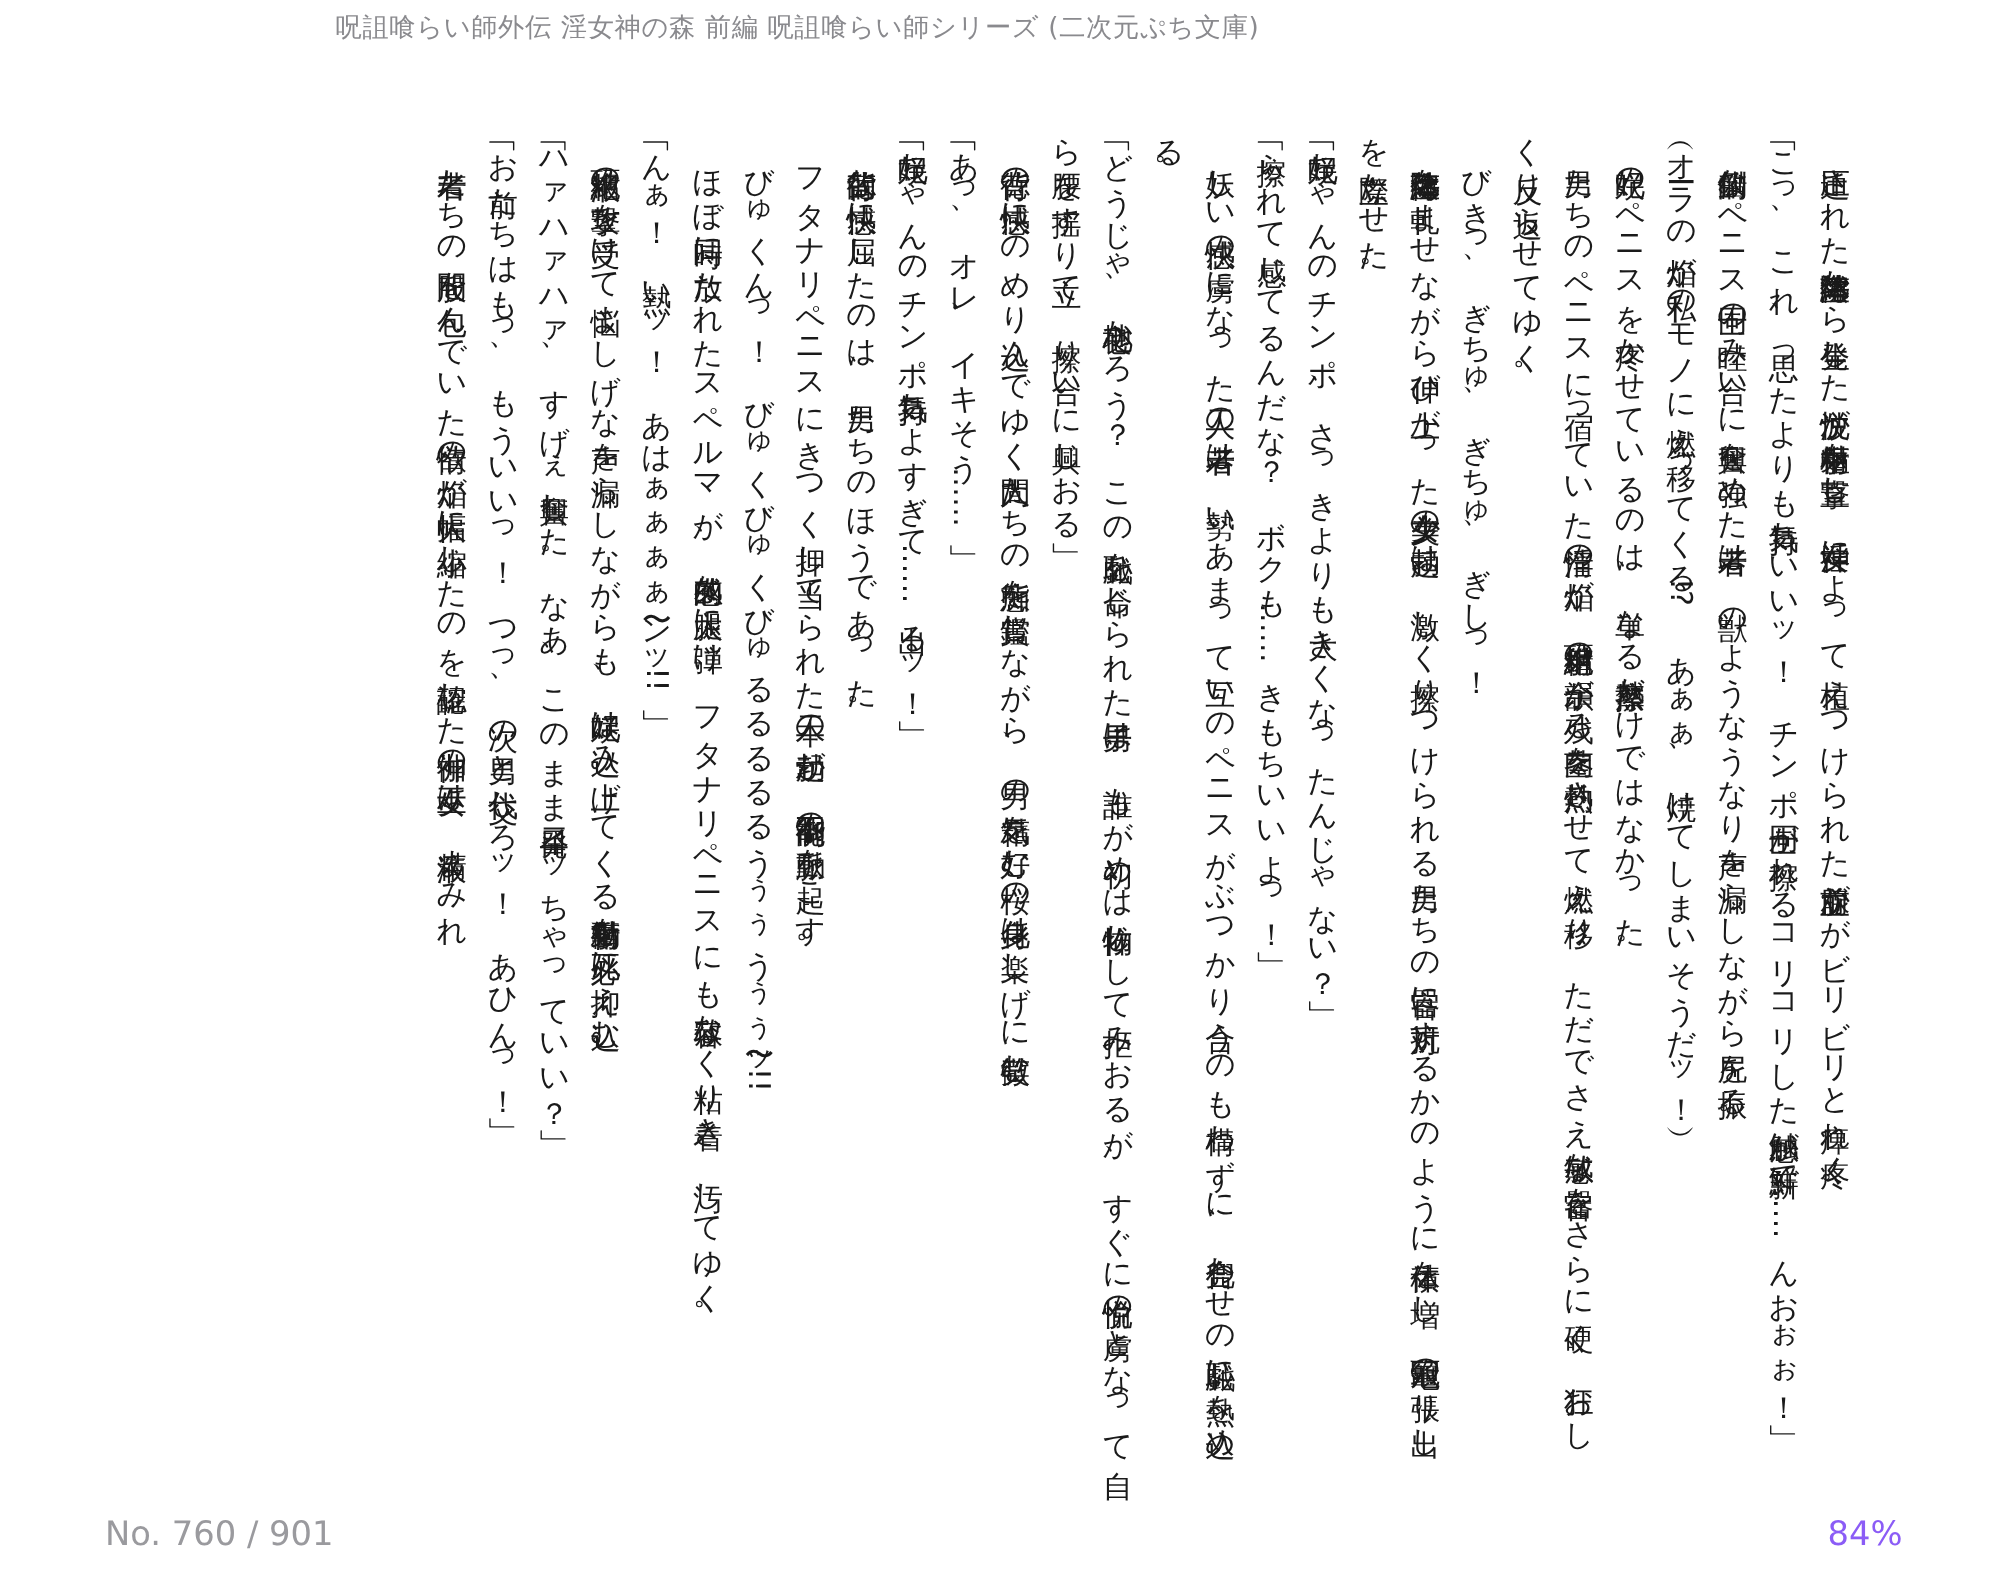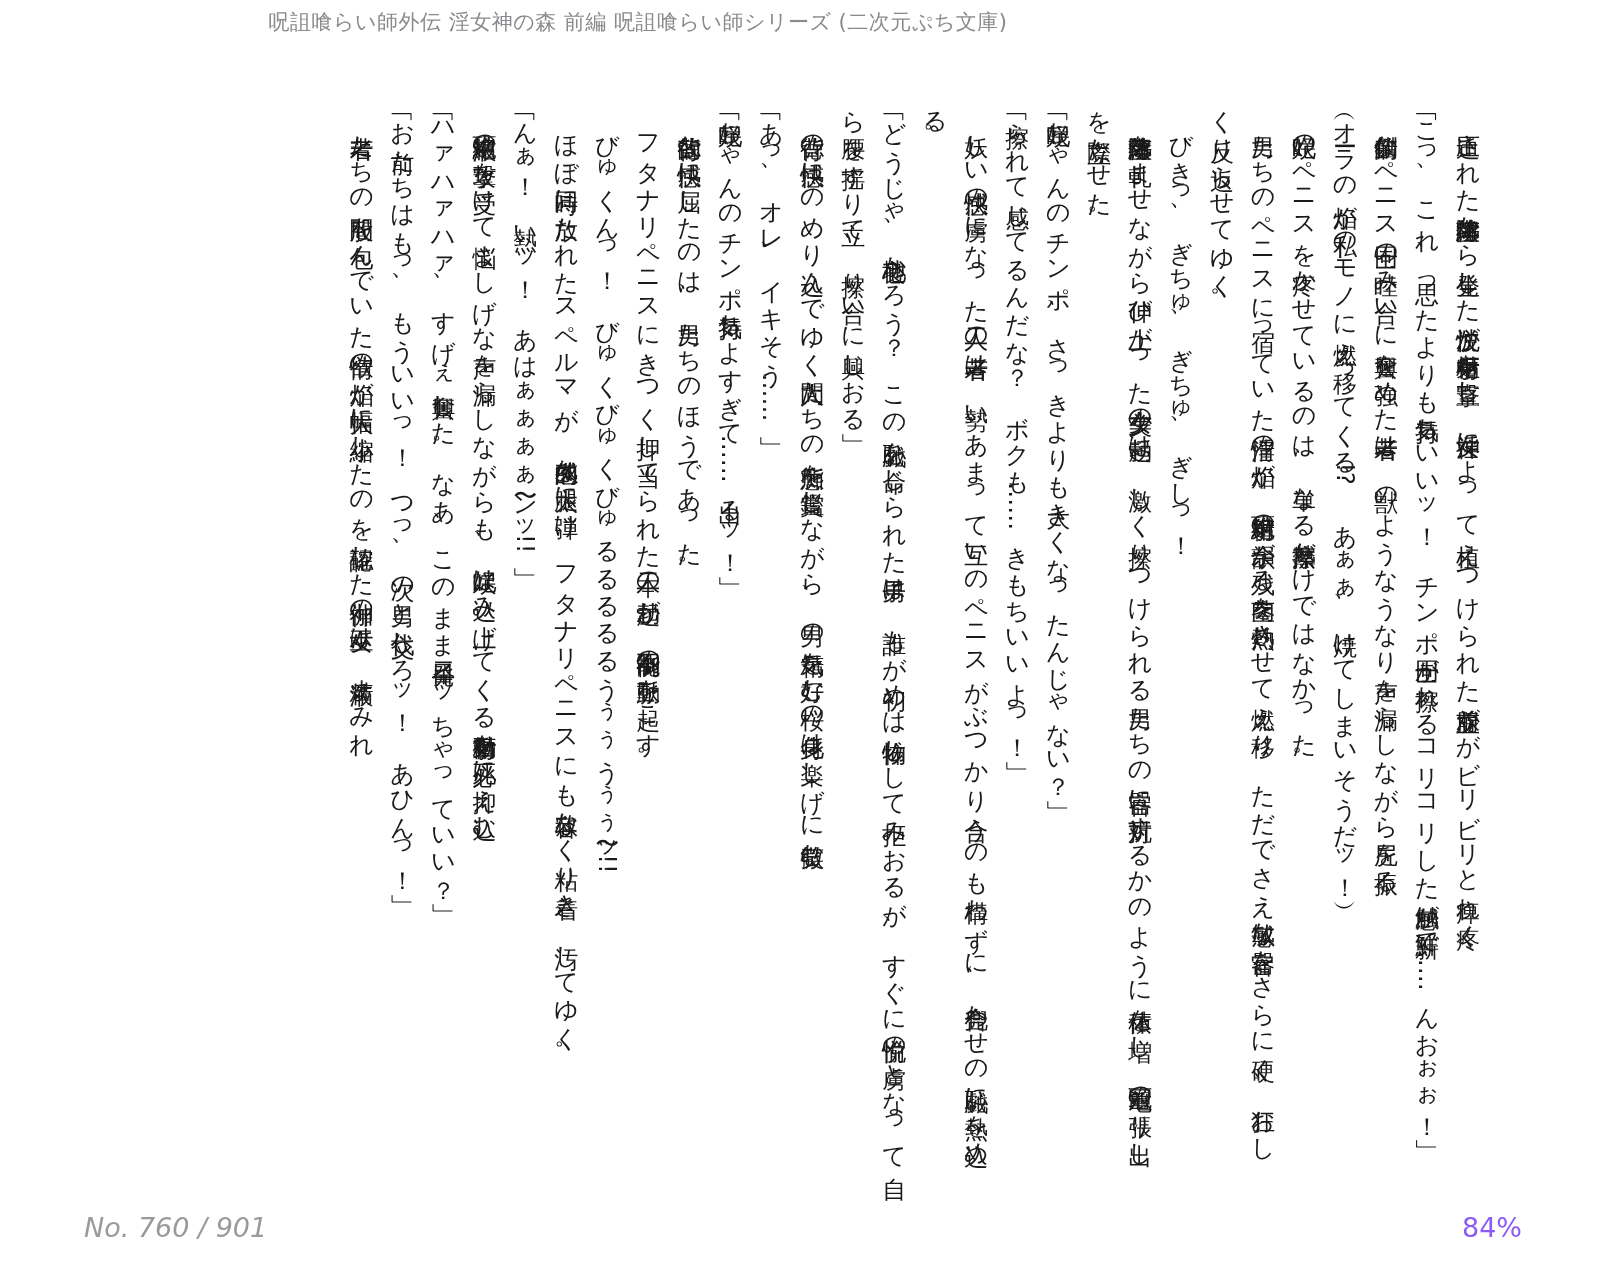--- a/index.html
+++ b/index.html
@@ -48,21 +48,20 @@
   }
   .ind-body { text-indent: 1em; }
   .ind-quote { text-indent: 0.5em; }
   .footer-left {
     position: absolute;
     left: 84px;
     bottom: 26px;
     font-size: 27px;
     color: #9a9a9e;
     white-space: nowrap;
-    font-style: italic;
   }
   .footer-right {
     position: absolute;
     right: 78px;
     bottom: 26px;
     font-size: 27px;
     color: #8b5cf6;
     white-space: nowrap;
   }
 </style>

